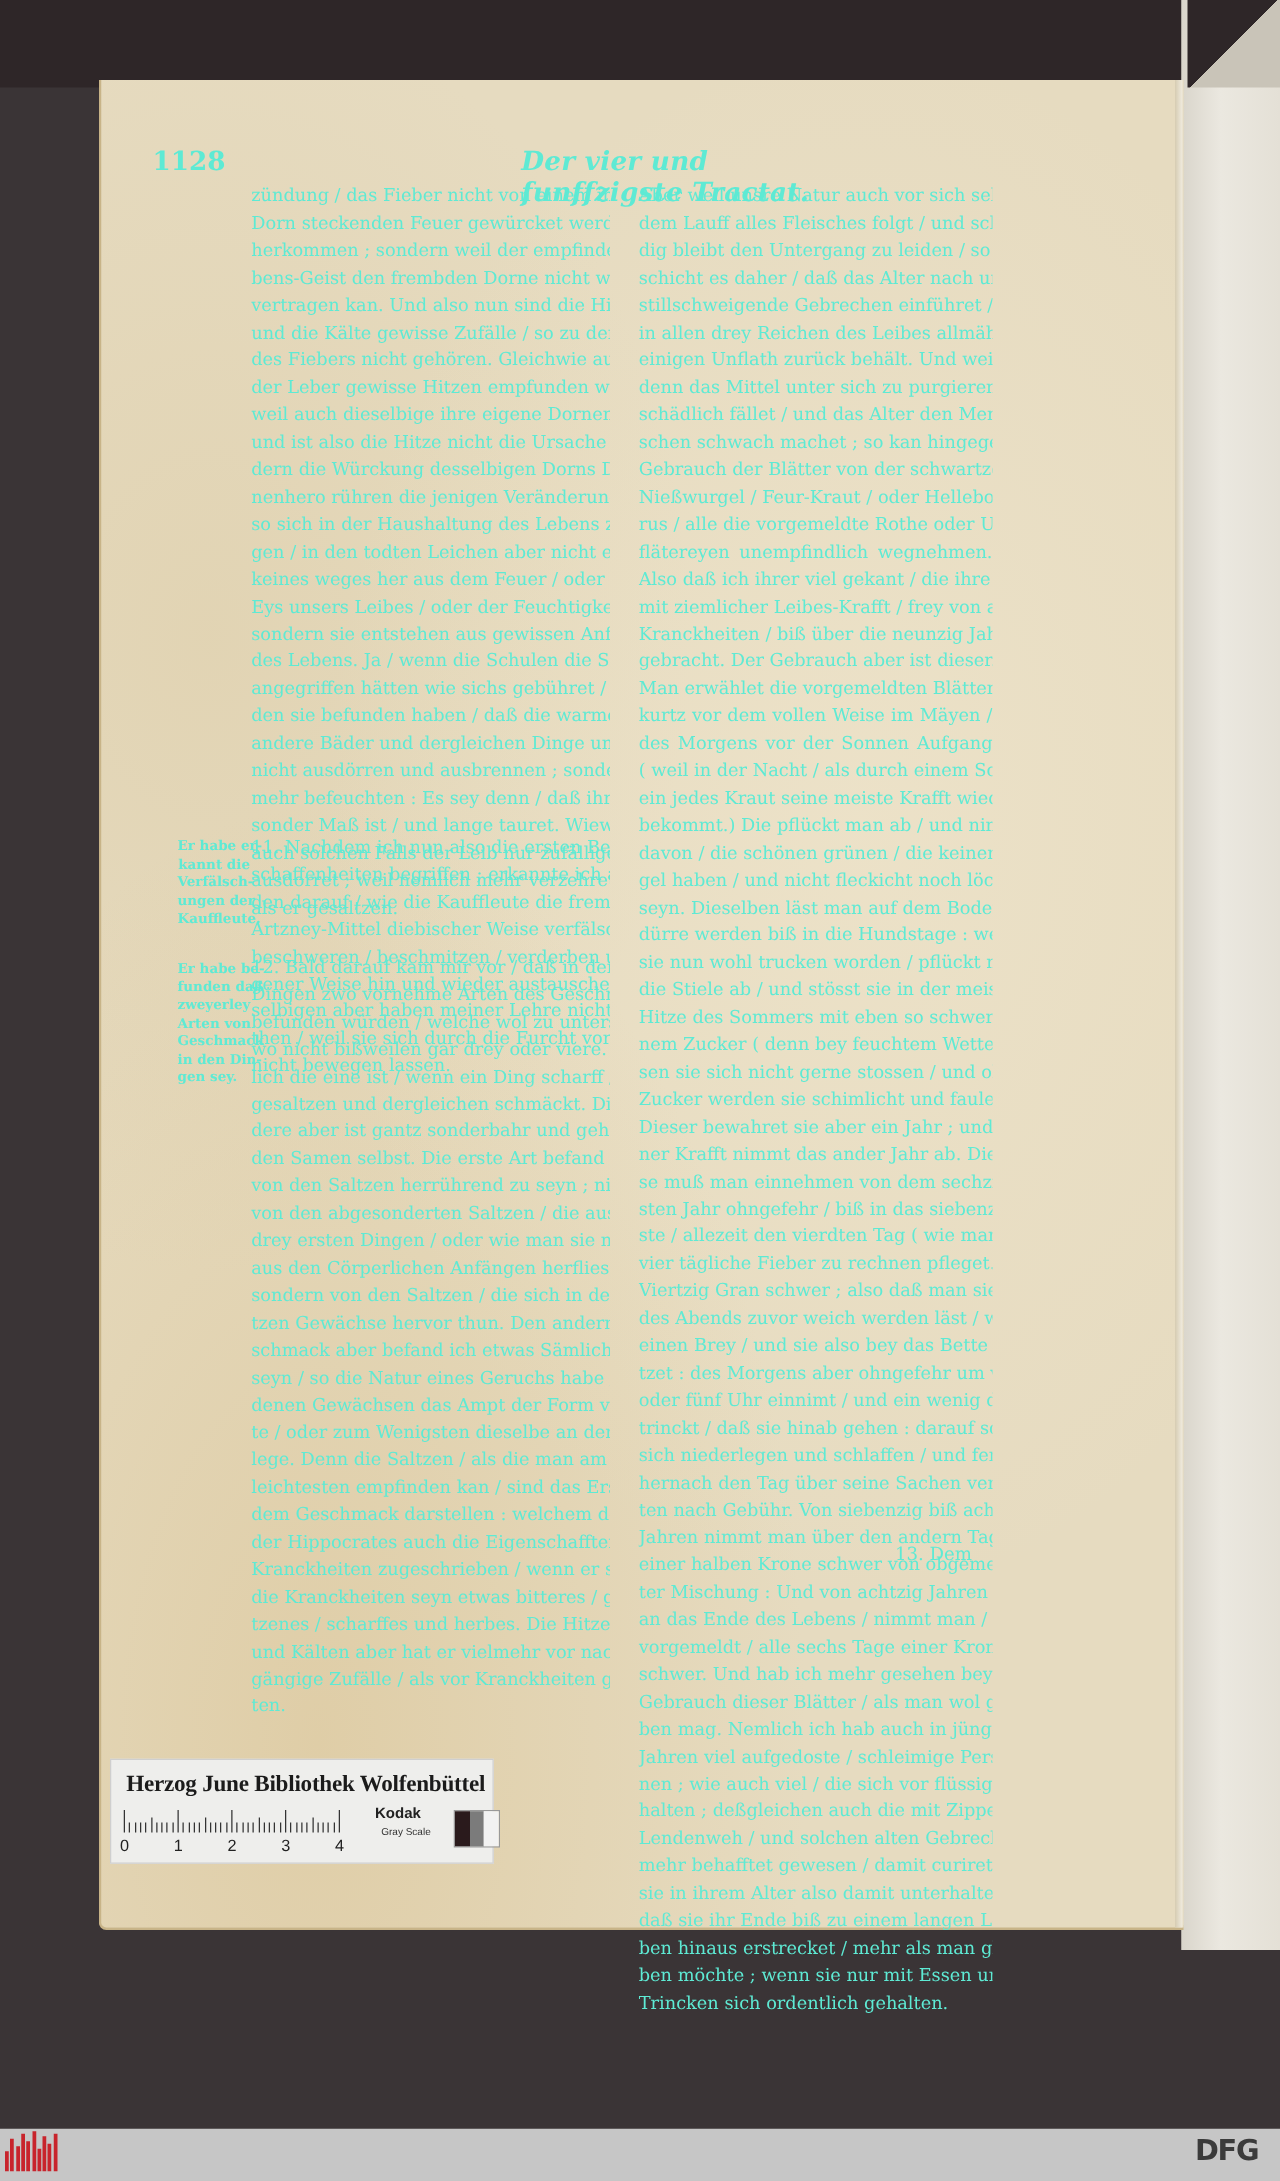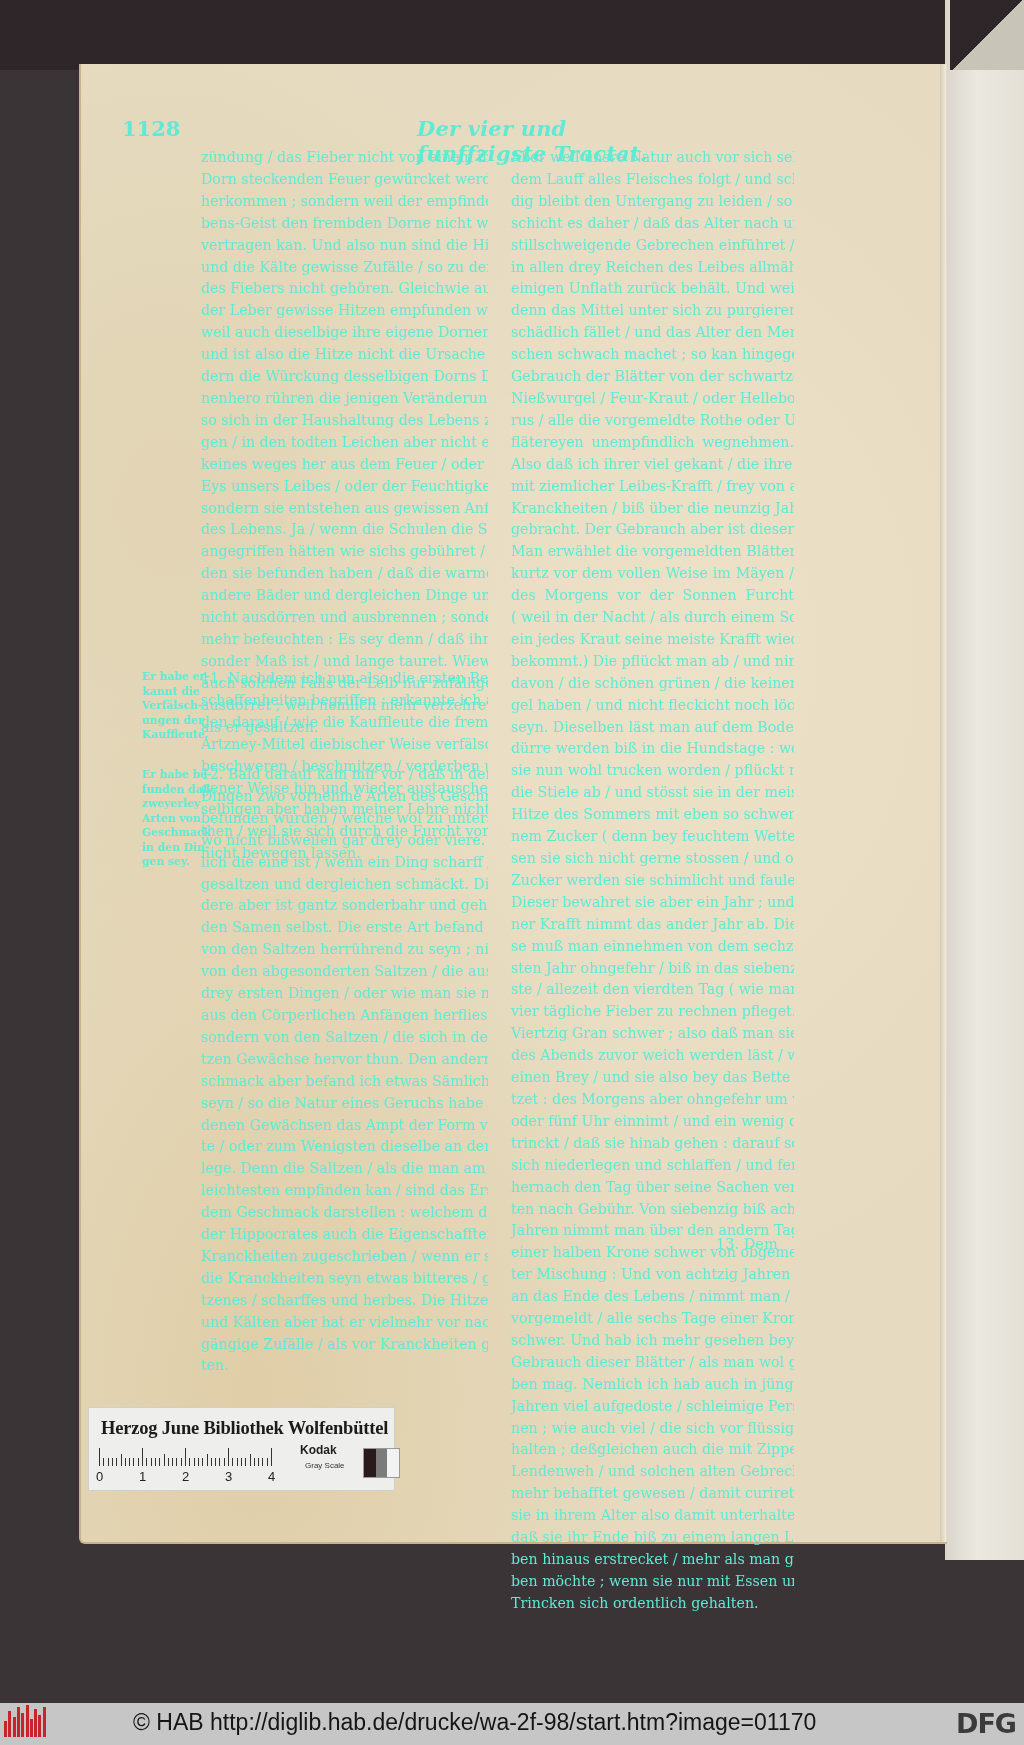--- a/index.html
+++ b/index.html
@@ -74,21 +74,21 @@
       position: absolute; left: 0; top: 1703px; width: 1024px; height: 42px; background: #c6c6c6;
     }
     .footer-logo { position: absolute; left: 4px; top: 4px; width: 44px; height: 32px; }
     .footer-logo i { position: absolute; bottom: 2px; width: 3px; background: #c8242c; }
     .footer-text {
       position: absolute; left: 133px; top: 6px; font-family: "Liberation Sans", sans-serif;
       font-size: 23px; color: #151515; white-space: nowrap;
     }
     .dfg {
       position: absolute; left: 956px; top: 5px; font-family: "DejaVu Sans", sans-serif;
-      font-weight: bold; font-size: 27px; color: #3b3b3b; letter-spacing: -1px;
+      font-weight: bold; font-size: 23px; color: #3b3b3b; letter-spacing: -1px;
     }
   </style>
 </head>
 <body>
 
 <div class="bg-top"></div>
 <div class="right-leaf"></div>
 <div class="right-leaf-tip"></div>
 
 <div class="page"></div>
@@ -201,21 +201,21 @@
     <span class="line">Gebrauch der Blätter von der schwartzen</span>
     <span class="line">Nießwurgel / Feur-Kraut / oder Hellebo-</span>
     <span class="line">rus / alle die vorgemeldte Rothe oder Un-</span>
     <span class="line">flätereyen unempfindlich wegnehmen.</span>
     <span class="line">  Also daß ich ihrer viel gekant / die ihre Zeit</span>
     <span class="line">mit ziemlicher Leibes-Krafft / frey von allen</span>
     <span class="line">Kranckheiten / biß über die neunzig Jahr</span>
     <span class="line">gebracht.   Der Gebrauch aber ist dieser.</span>
     <span class="line">Man erwählet die vorgemeldten Blätter</span>
     <span class="line">kurtz vor dem vollen Weise im Mäyen /</span>
-    <span class="line">des Morgens vor der Sonnen Furcht</span>
+    <span class="line">des Morgens vor der Sonnen Aufgang</span>
     <span class="line">( weil in der Nacht / als durch einem Schlaf /</span>
     <span class="line">ein jedes Kraut seine meiste Krafft wieder</span>
     <span class="line">bekommt.) Die pflückt man ab / und nimt</span>
     <span class="line">davon / die schönen grünen / die keinen Man-</span>
     <span class="line">gel haben / und nicht fleckicht noch löchricht</span>
     <span class="line">seyn.   Dieselben läst man auf dem Boden</span>
     <span class="line">dürre werden biß in die Hundstage : wenn</span>
     <span class="line">sie nun wohl trucken worden / pflückt man</span>
     <span class="line">die Stiele ab / und stösst sie in der meisten</span>
     <span class="line">Hitze des Sommers mit eben so schwer sei-</span>
@@ -324,15 +324,14 @@
       <i style="left: 4.3px; height: 26px; background: rgb(200, 36, 44);"></i>
       <i style="left: 8.6px; height: 20px; background: rgb(200, 36, 44);"></i>
       <i style="left: 12.9px; height: 30px; background: rgb(200, 36, 44);"></i>
       <i style="left: 17.2px; height: 24px; background: rgb(200, 36, 44);"></i>
       <i style="left: 21.5px; height: 32px; background: rgb(200, 36, 44);"></i>
       <i style="left: 25.8px; height: 18px; background: rgb(200, 36, 44);"></i>
       <i style="left: 30.1px; height: 28px; background: rgb(200, 36, 44);"></i>
       <i style="left: 34.4px; height: 22px; background: rgb(200, 36, 44);"></i>
       <i style="left: 38.7px; height: 30px; background: rgb(200, 36, 44);"></i>
     </div>
-  <div class="footer-text">© HAB http://diglib.hab.de/drucke/wa-2f-98/start.htm?image=01170</div>
   <div class="dfg">DFG</div>
 </div>
 
 </body></html>

